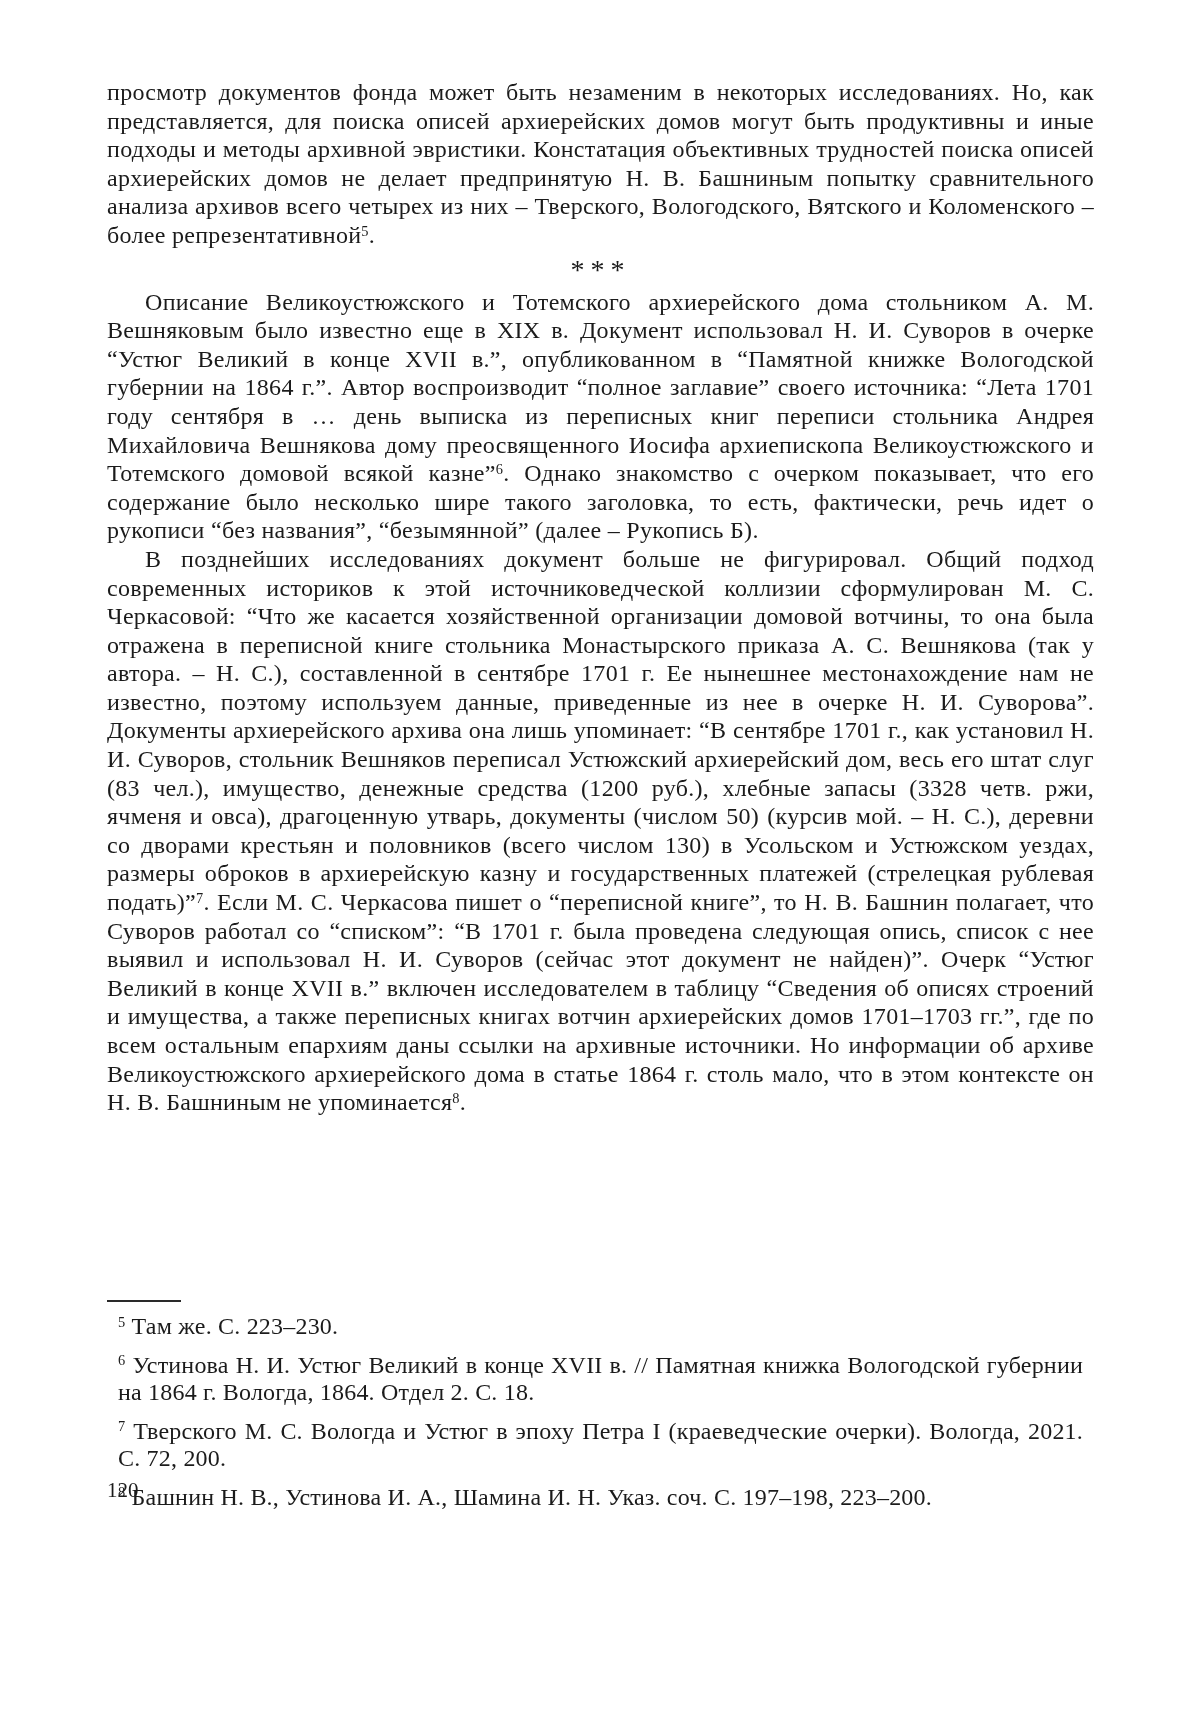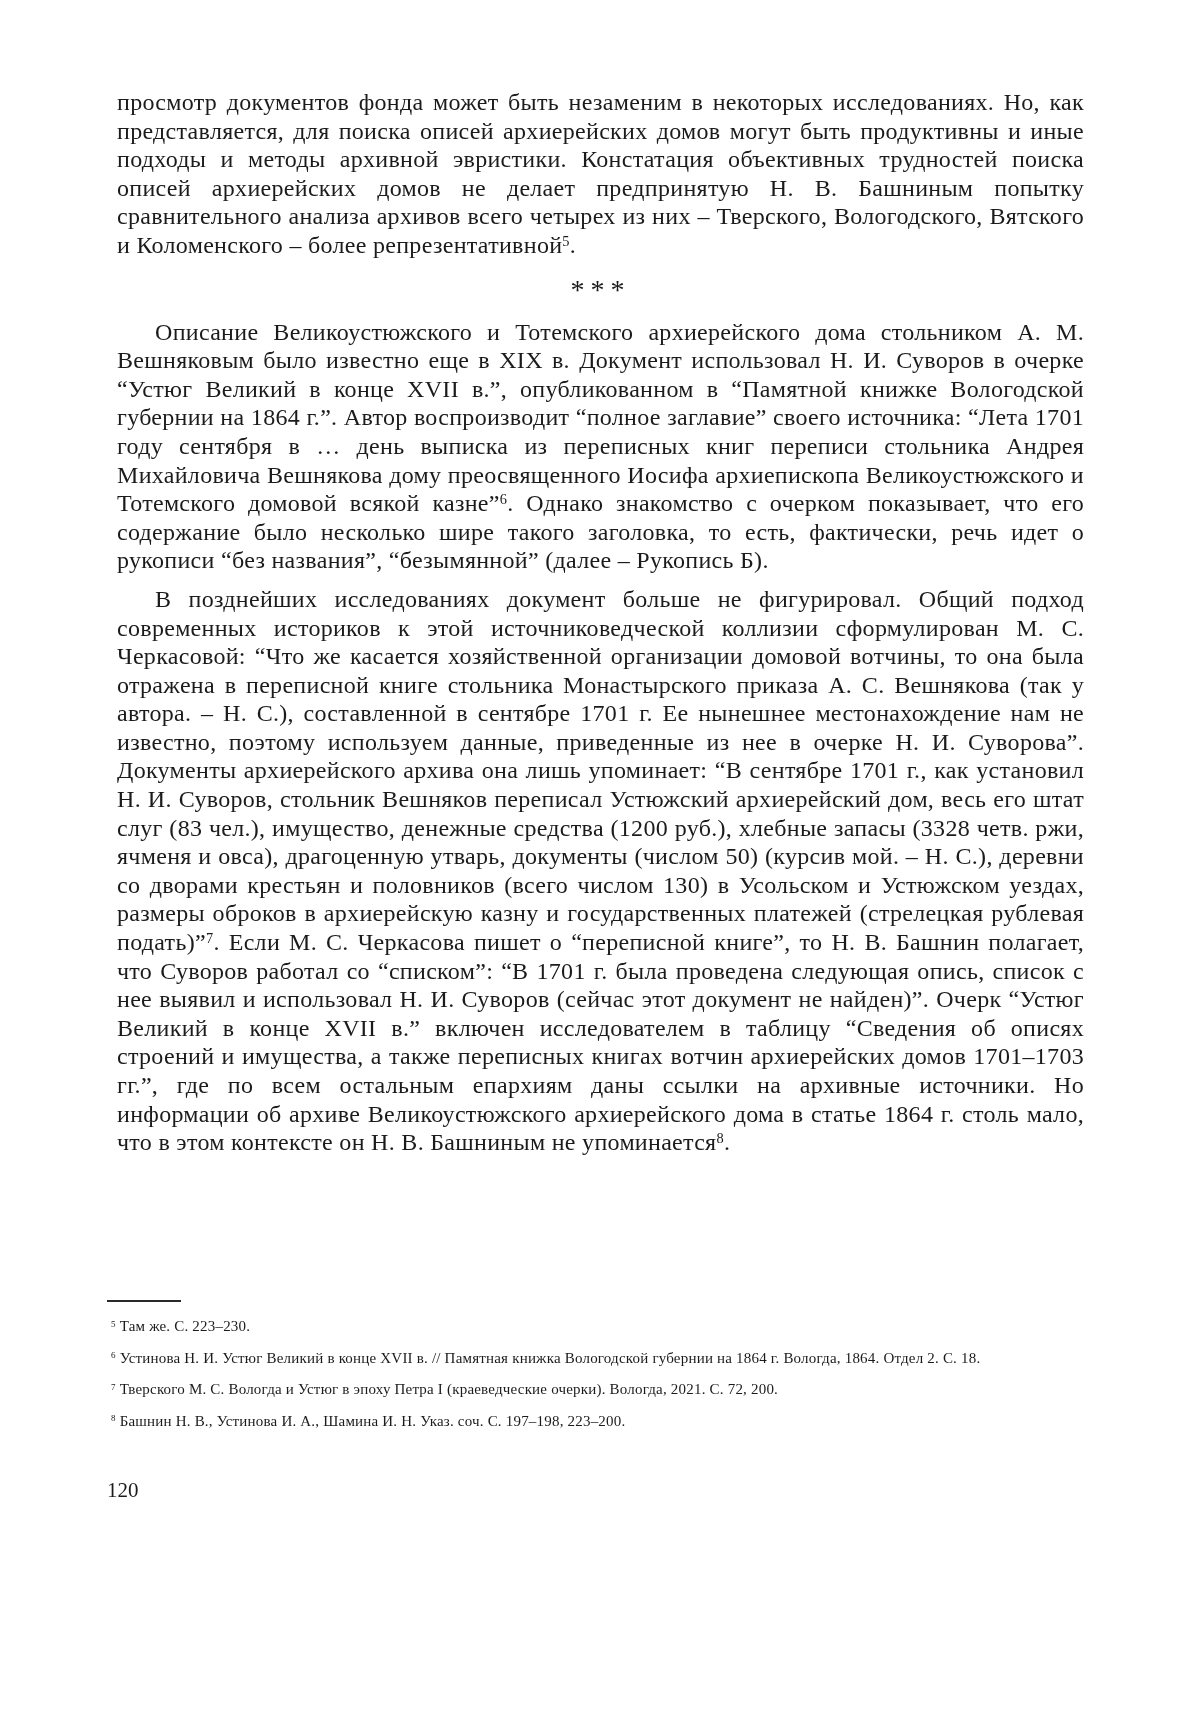--- a/index.html
+++ b/index.html
@@ -13,21 +13,21 @@
     color: #1b1b1b;
     overflow: hidden;
   }
   .body-text {
     position: absolute;
     left: 107px;
     top: 78px;
     width: 987px;
   }
   .para {
-    margin: 10px;
+    margin: 0;
     font-size: 24px;
     line-height: 28.6px;
     letter-spacing: 0.3px;
     text-align: justify;
     text-justify: inter-word;
   }
   .para.indent { text-indent: 38px; }
   .separator {
     text-align: center;
     font-size: 28px;
@@ -49,22 +49,22 @@
     top: 1300px;
     width: 987px;
   }
   .footnote-rule {
     width: 74px;
     height: 0;
     border-top: 2px solid #2a2a2a;
     margin: 0 0 11px 0;
   }
   .footnote {
-    margin: 4px;
-    font-size: 15px;
+    margin: 11px;
+    font-size: 24px;
     line-height: 27.5px;
     letter-spacing: 0.2px;
     text-align: justify;
   }
   .page-number {
     position: absolute;
     left: 107px;
     top: 1478px;
     font-size: 21px;
     line-height: 24px;

